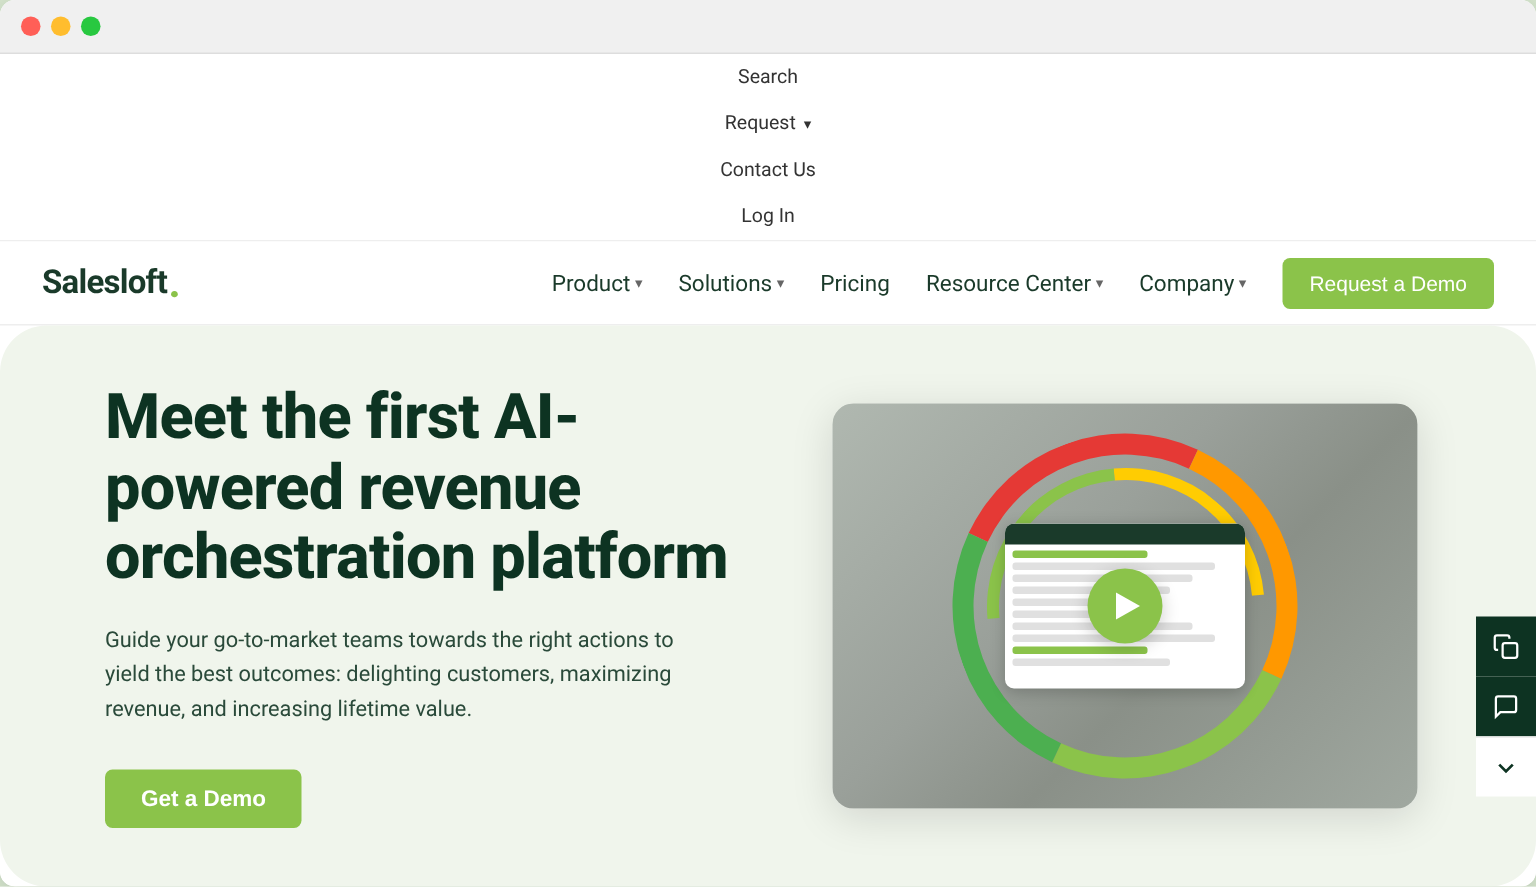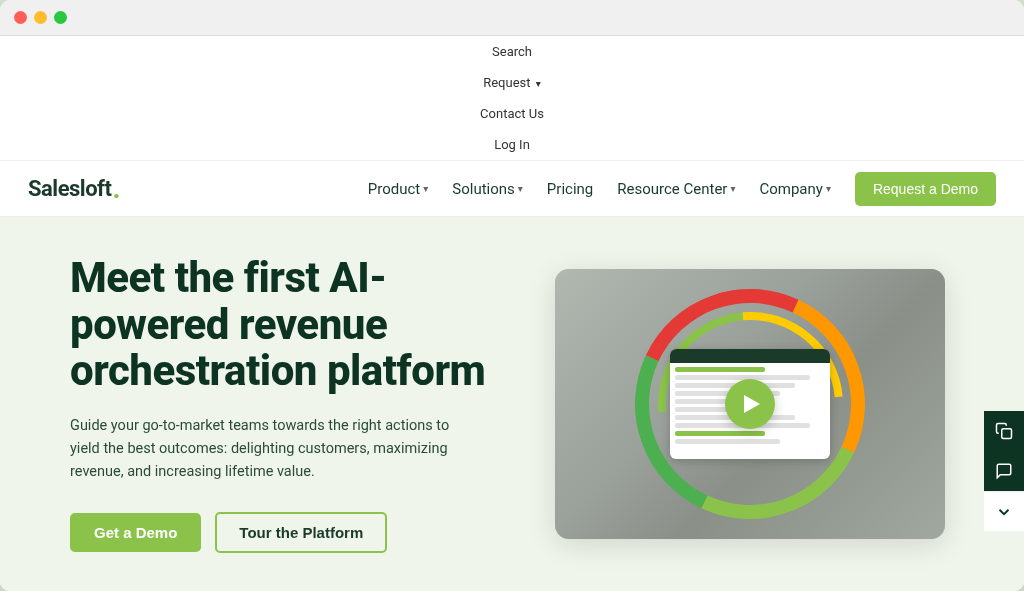--- a/index.html
+++ b/index.html
@@ -127,20 +127,21 @@
 
     
     .hero {
       flex: 1;
       background: #f0f5ec;
       display: flex;
       align-items: center;
       padding: 30px 50px 30px 70px;
       gap: 36px;
       position: relative;
+      border-radius: 31px;
     }
     .hero-text {
       flex: 0 0 420px;
       max-width: 420px;
     }
     .hero-heading {
       font-size: 42px;
       font-weight: 800;
       color: #0d3322;
       line-height: 1.1;
@@ -384,21 +385,20 @@
         <button class="nav-cta">Request a Demo</button>
       </div>
     </nav>
 
     <section class="hero">
       <div class="hero-text">
         <h1 class="hero-heading">Meet the first AI-powered revenue orchestration platform</h1>
         <p class="hero-subtext">Guide your go-to-market teams towards the right actions to yield the best outcomes: delighting customers, maximizing revenue, and increasing lifetime value.</p>
         <div class="hero-buttons">
           <button class="btn-primary">Get a Demo</button>
-          <button class="btn-secondary">Tour the Platform</button>
         </div>
       </div>
 
       <div class="hero-visual">
         <div class="video-card">
           <div class="video-bg">
 
             <div class="circle-overlay"></div>
             <div class="circle-inner"></div>
 

